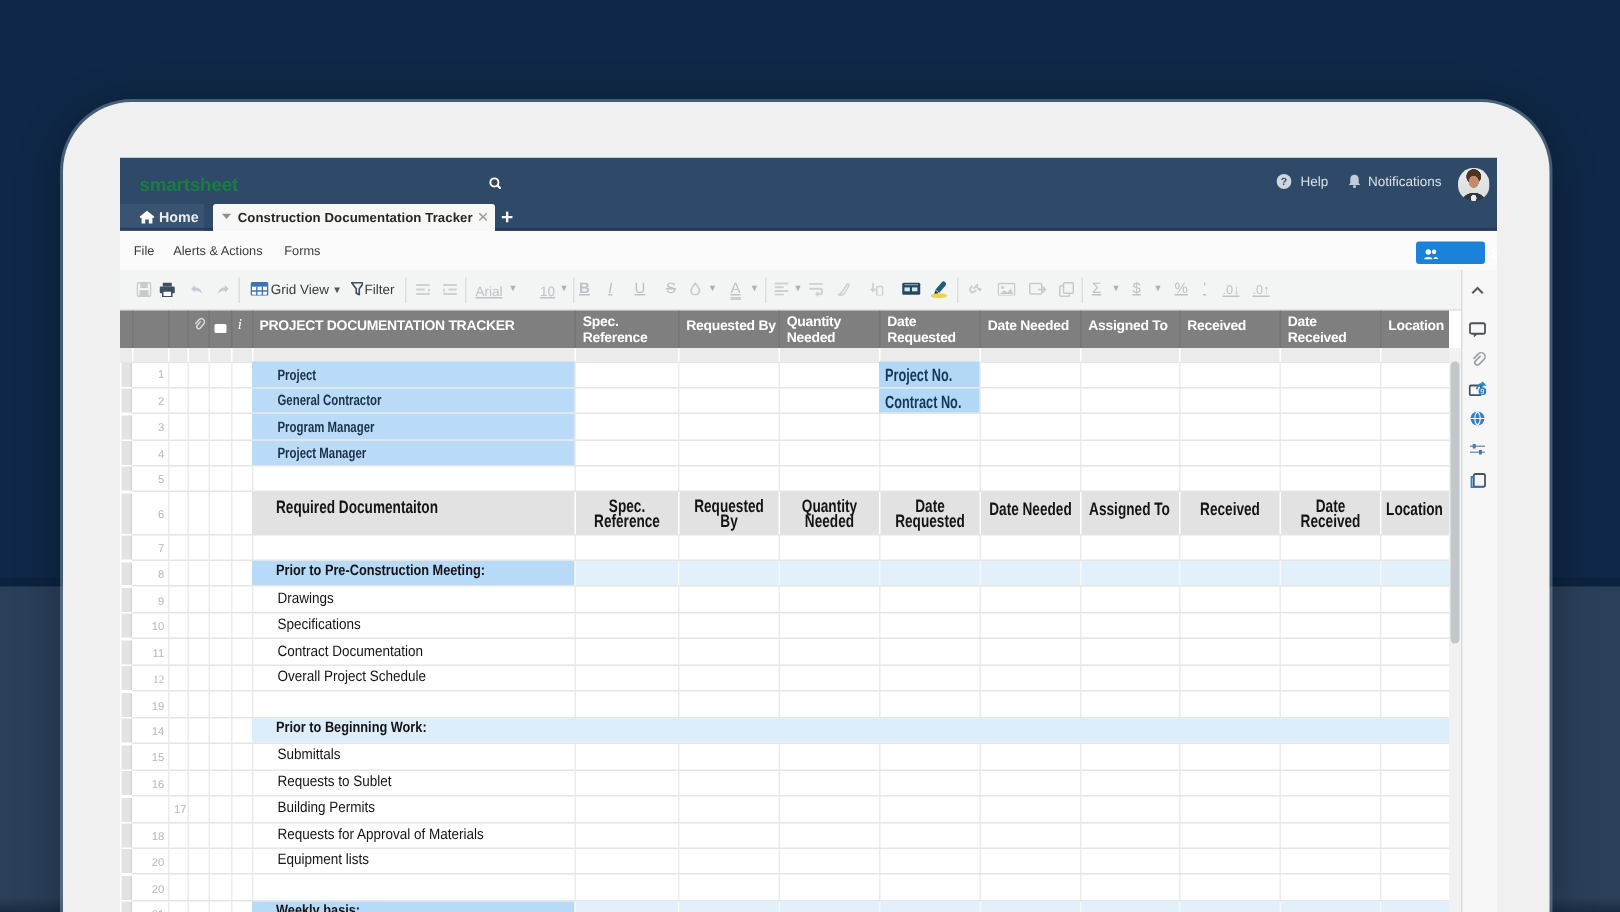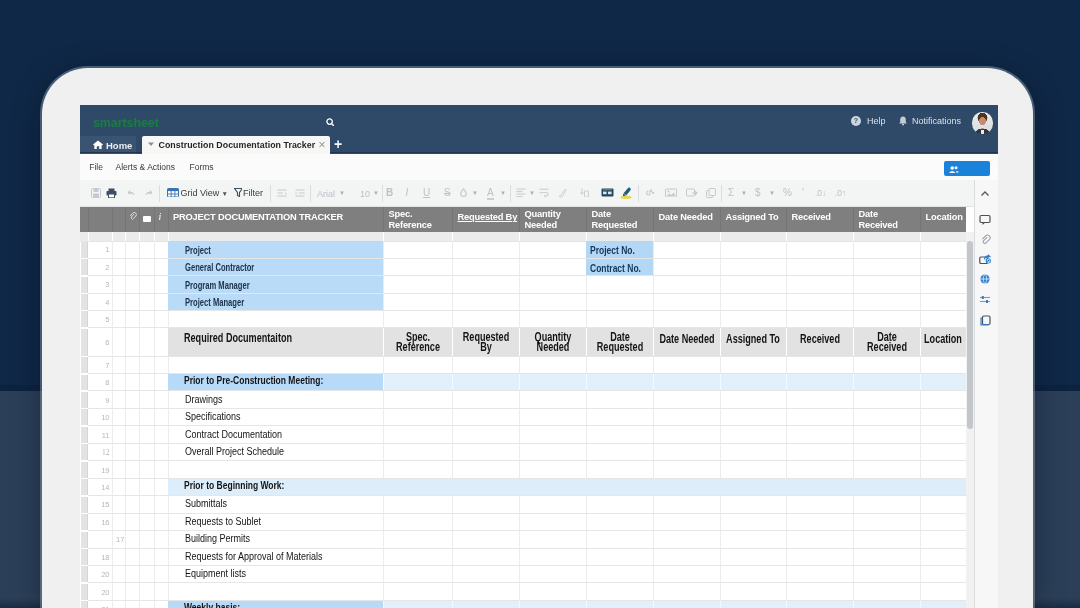--- a/index.html
+++ b/index.html
@@ -19,21 +19,21 @@
 
 #tabrow { left:0; top:29px; width:918px; height:19.5px; }
 #hometab { left:0; top:2px; width:56px; height:17.5px; background:#3a5370; }
 #acttab { left:62px; top:2px; width:188px; height:17.5px; background:#f7f7f6; border-radius:2px 2px 0 0; }
 
 #menurow { left:0; top:48.5px; width:918px; height:26px; background:#fbfbfb; }
 .menuitem { top:57px; color:#3a3a3a; font-size:8.5px; }
 #sharebtn { left:864px; top:56px; width:45.5px; height:15px; background:#1b82d9; border-radius:2px; color:#fff; font-size:10px; font-weight:bold; }
 
 #toolbar { left:0; top:74.5px; width:918px; height:27px; background:#f3f4f4; border-bottom:1px solid #e2e2e2; }
-.ticon { position:absolute; color:#bcc2c8; font-size:10px; }
+.ticon { position:absolute; color:#bcc2c8; font-size:10px;text-decoration:underline; }
 .tsep { position:absolute; top:79.5px; width:1px; height:17px; background:#dddddd; }
 .ddarr { font-size:6px; color:#aab0b6; }
 
 #ghdr { left:0; top:101.5px; width:886px; height:25.8px; background:#7f7f7f; overflow:hidden; }
 .gh-sep { position:absolute; top:0; width:1px; height:25.8px; background:#757575; }
 .gh-lbl { position:absolute; top:2.5px; color:#fff; font-size:9.3px; font-weight:bold; line-height:11px; letter-spacing:-0.2px; }
 
 #gbody { left:0; top:127.3px; width:886px; height:375.7px; background:#fff; overflow:hidden; }
 .vline { position:absolute; width:1px; background:#ececec; }
 .hline { position:absolute; left:8px; height:1px; background:#e6e6e6; }
@@ -236,21 +236,21 @@
 <div class="gh-sep" style="left:840px;"></div>
 <svg class="abs" style="left:48.9px;top:4.5px;" width="8" height="11" viewBox="0 0 8 11">
         <path d="M5.2 2.6 L2.9 5.4 A1.3 1.3 0 0 0 4.9 7.1 L7.2 4.4 A2.1 2.1 0 0 0 4.0 1.6 L1.6 4.4" transform="translate(-0.4,0.6)" fill="none" stroke="#d9d9d9" stroke-width="1"></path>
       </svg>
       <div class="abs" style="left:62.5px;top:9.5px;width:8.5px;height:6px;background:#fff;border-radius:1px;"></div>
 <div class="abs" style="left:78.5px;top:4px;color:#fff;font-size:10px;font-style:italic;font-family:'Liberation Serif',serif;">i</div>
 </div>
 <div class="abs" style="left:0;top:101.5px;width:886px;height:25.8px;overflow:hidden;">
       <div class="gh-lbl" style="left:93.0px;top:5.8px;width:235.5px;">PROJECT DOCUMENTATION TRACKER</div>
       <div class="gh-lbl" style="left:308.5px;width:83px;">Spec.<br>Reference</div>
-      <div class="gh-lbl" style="left:377.5px;top:5.8px;width:87px;text-decoration:underline;">Requested By</div>
+      <div class="gh-lbl" style="left:377.5px;top:5.8px;width:87px;">Requested By</div>
       <div class="gh-lbl" style="left:444.5px;width:81px;">Quantity<br>Needed</div>
       <div class="gh-lbl" style="left:511.5px;width:81px;">Date<br>Requested</div>
       <div class="gh-lbl" style="left:578.5px;top:5.8px;width:87px;">Date Needed</div>
       <div class="gh-lbl" style="left:645.5px;top:5.8px;width:86px;">Assigned To</div>
       <div class="gh-lbl" style="left:711.5px;top:5.8px;width:87px;">Received</div>
       <div class="gh-lbl" style="left:778.5px;width:81px;">Date<br>Received</div>
       <div class="gh-lbl" style="left:845.5px;top:5.8px;width:66px;">Location</div>
     </div>
 <div id="gbody" class="abs">
 <div class="abs" style="left:0;top:0;width:886px;height:8.40px;background:#ebebeb;"></div>

